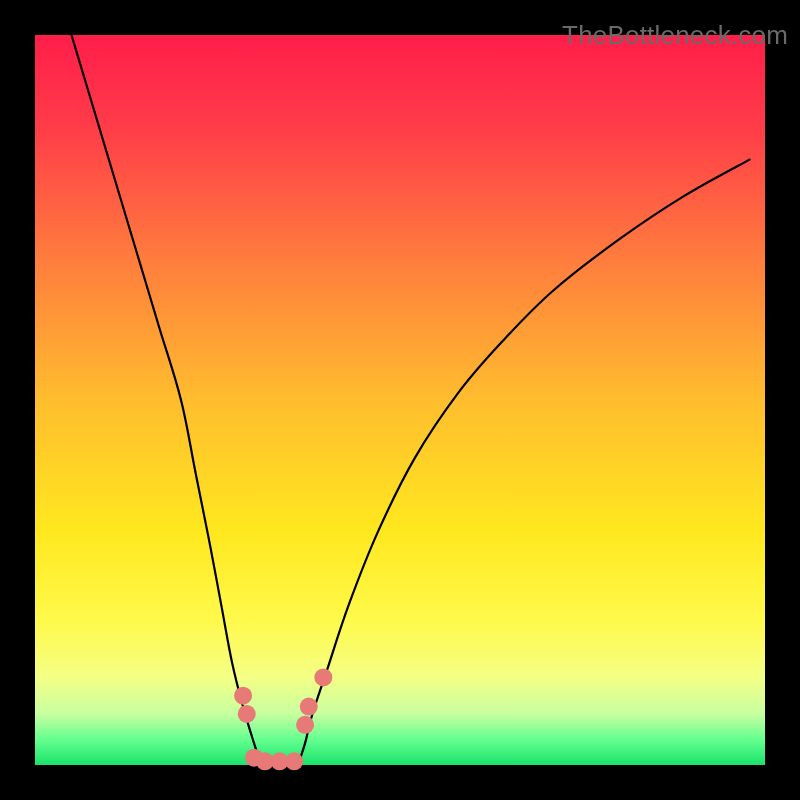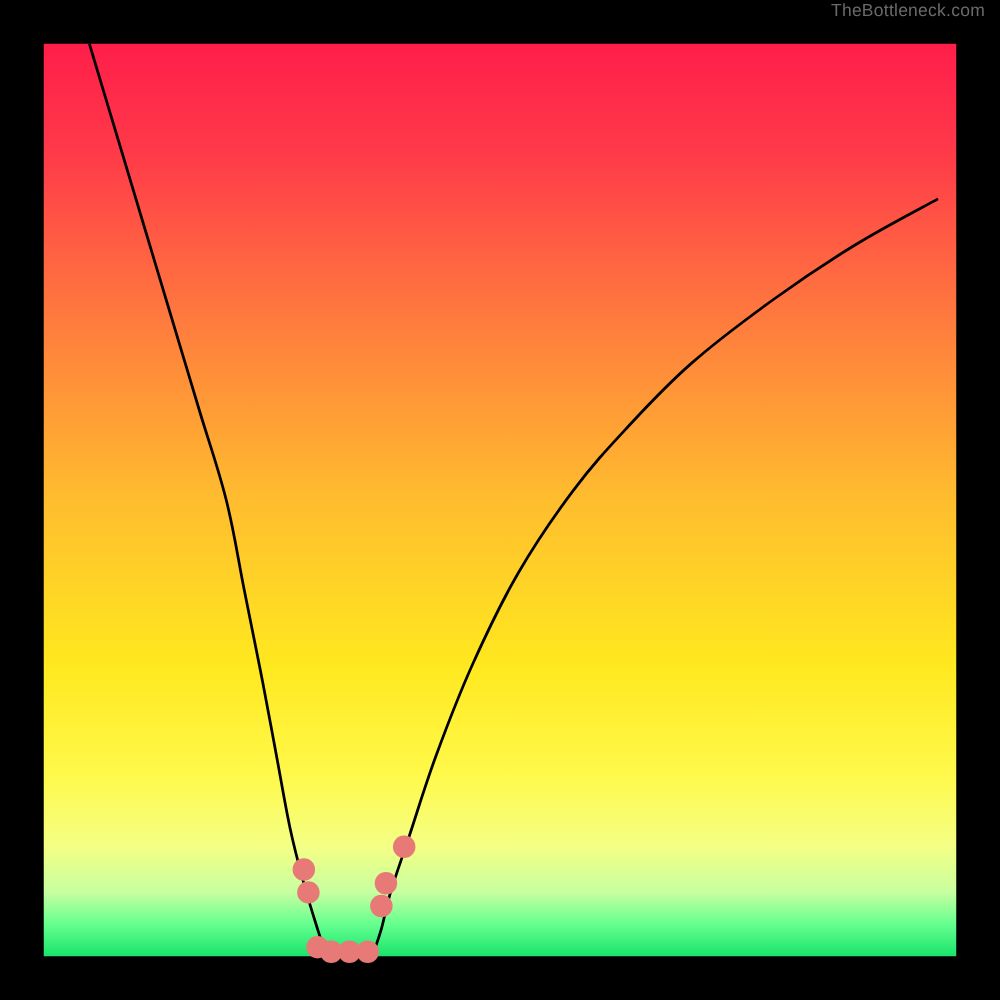--- a/index.html
+++ b/index.html
@@ -11,24 +11,24 @@
     overflow: hidden;
     font-family: Arial, Helvetica, sans-serif;
   }
   .stage {
     position: relative;
     width: 800px;
     height: 800px;
   }
   .watermark {
     position: absolute;
-    top: 0;
+    top: 20px;
     right: 12px;
     color: #6a6a6a;
-    font-size: 14px;
+    font-size: 26px;
     font-weight: 500;
     z-index: 5;
     letter-spacing: 0.2px;
     text-align: center;
   }
   svg.plot {
     position: absolute;
     left: 0;
     top: 0;
     width: 800px;

